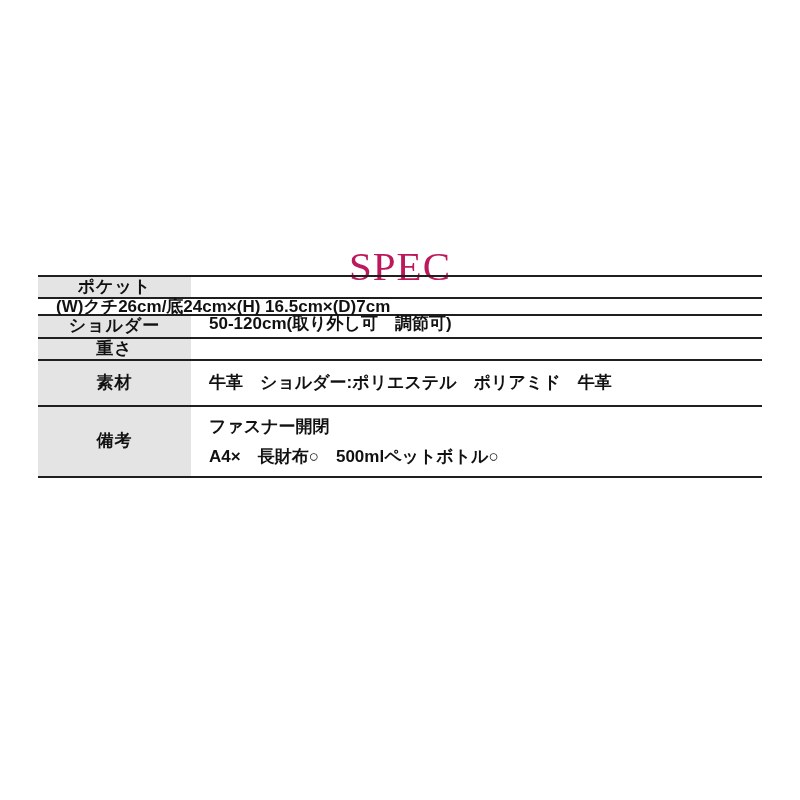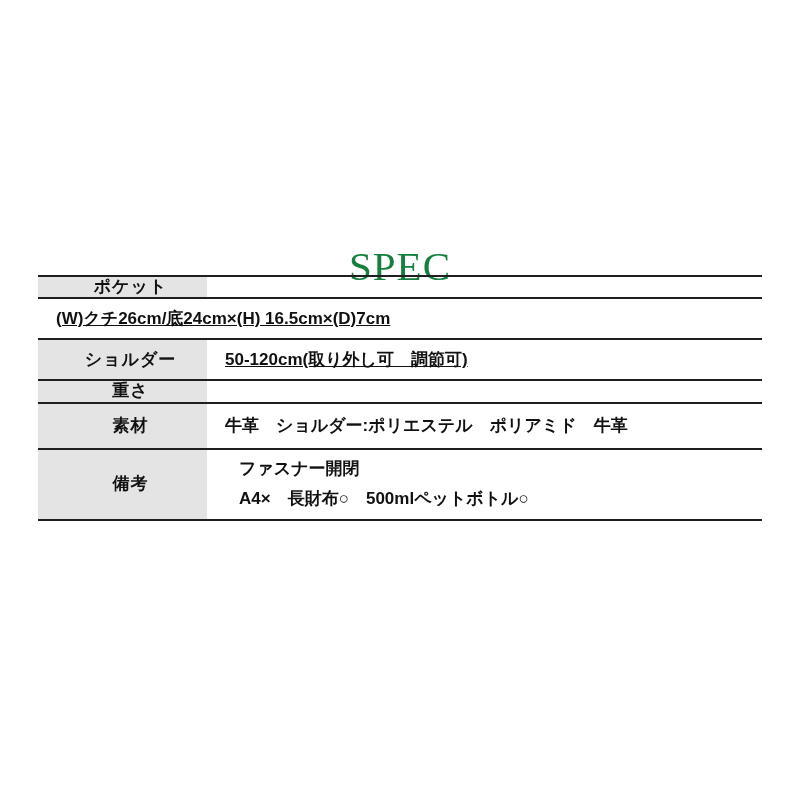--- a/index.html
+++ b/index.html
@@ -18,21 +18,21 @@
   .title {
     position: absolute;
     top: 219px;
     left: 0;
     width: 100%;
     text-align: center;
     font-family: "Liberation Serif", "DejaVu Serif", serif;
     font-weight: normal;
     font-size: 41px;
     letter-spacing: 1px;
-    color: #15803d;
+    color: #be185d;
     line-height: 1.0;
   }
   .spec-table {
     position: absolute;
     left: 38px;
     top: 275px;
     width: 724px;
     border-top: 2px solid #1f1f1f;
     font-size: 17px;
     font-weight: bold;
@@ -43,45 +43,43 @@
     border-bottom: 2px solid #1f1f1f;
   }
   .label-cell {
     width: 153px;
     flex-shrink: 0;
     background: #e4e4e4;
     display: flex;
     align-items: center;
     justify-content: center;
     letter-spacing: 1px;
-    padding-left: 16px;
   }
   .value-col {
     flex: 1;
     display: flex;
     flex-direction: column;
   }
   .value-cell {
     display: flex;
     align-items: center;
     padding-left: 18px;
   }
   .sub-divider {
     border-bottom: 1px solid #1f1f1f;
   }
   .h35 { height: 35px; }
   .h37 { height: 37px; }
-  .h33 { height: 39px; text-decoration: underline; }
+  .h33 { height: 15px; }
   .h36 { height: 44px; }
   .multiline {
     height: 69px;
     flex-direction: column;
     align-items: flex-start;
     justify-content: center;
-    margin-left: 14px;
   }
   .multiline .line {
     line-height: 30px;
   }
 </style>
 </head>
 <body>
 
 <h1 class="title">SPEC</h1>
 

